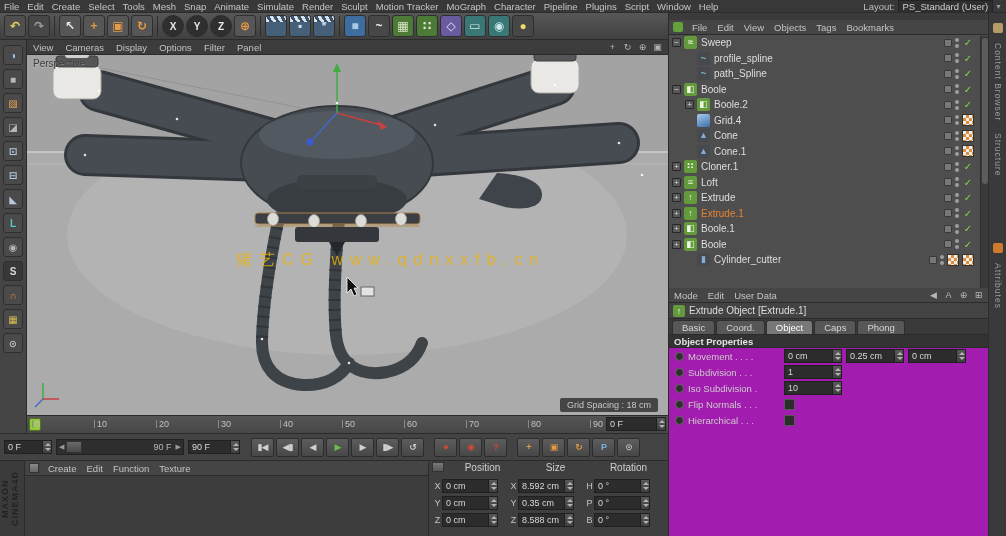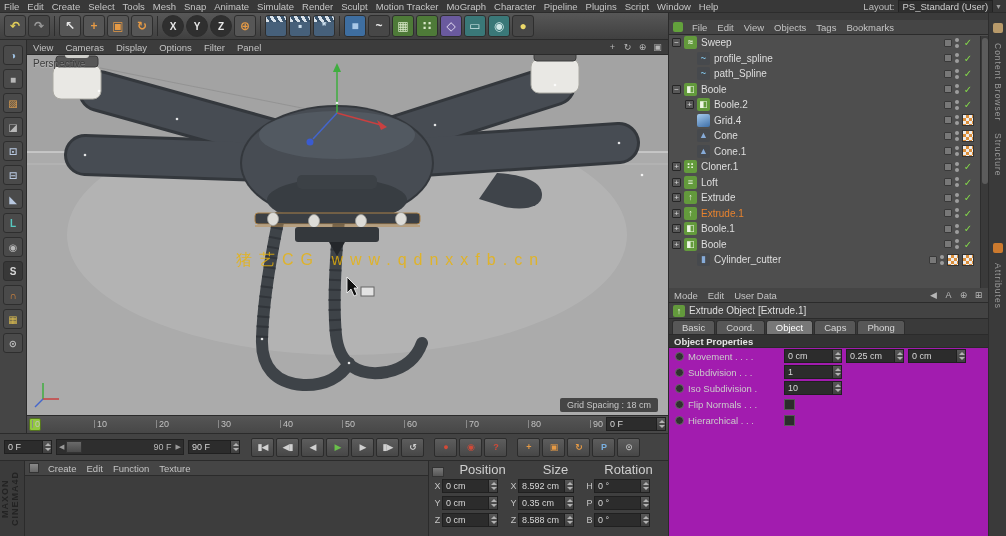--- a/index.html
+++ b/index.html
@@ -68,21 +68,21 @@
   
   .bottomleft { height:76px; display:flex; border-top:1px solid #2b2b2b; }
   .branding { width:24px; background:#3b3b3b; writing-mode:vertical-rl; transform:rotate(180deg); font-size:9px; font-weight:bold; letter-spacing:1px; color:#232323; text-align:center; }
   .materials { width:404px; background:#3d3d3d; display:flex; flex-direction:column; border-left:1px solid #2b2b2b; }
   .pmenu { height:15px; background:#454545; border-bottom:1px solid #2b2b2b; display:flex; align-items:center; font-size:9.5px; color:#c4c4c4; }
   .pmenu .mi { padding:0 5px; }
   .pm-ico { width:10px; height:10px; background:#63a23c; border-radius:2px; margin:0 4px; flex:0 0 10px; }
   .pm-grid { width:10px; height:10px; margin:0 4px; background:linear-gradient(#8a8a8a,#666); border:1px solid #333; flex:0 0 10px; }
   .mat-body { flex:1; background:#3d3d3d; }
   .coords { width:240px; background:#3f3f3f; border-left:1px solid #2b2b2b; padding-top:1px; }
-  .coord-head { display:flex; height:15px; align-items:flex-end; font-size:13px; color:#cfcfcf; }
+  .coord-head { display:flex; height:15px; align-items:flex-start; font-size:10px; color:#cfcfcf; }
   .ch-ico { width:12px; height:10px; margin:0 2px 0 3px; background:linear-gradient(#7a7a7a,#565656); border:1px solid #333; flex:0 0 12px; }
   .chd { width:73px; text-align:center; }
   .crow { display:flex; height:17px; align-items:center; padding-left:4px; }
   .ccell { display:flex; align-items:center; width:76px; }
   .clab { width:9px; font-size:9px; color:#c5c5c5; text-align:center; flex:0 0 9px; }
   .ccell .fld { width:56px; }
 
   
   .right-region { width:338px; display:flex; }
   .right-main { width:320px; display:flex; flex-direction:column; padding-top:7px; background:#3b3b3b; border-left:1px solid #2b2b2b; }

